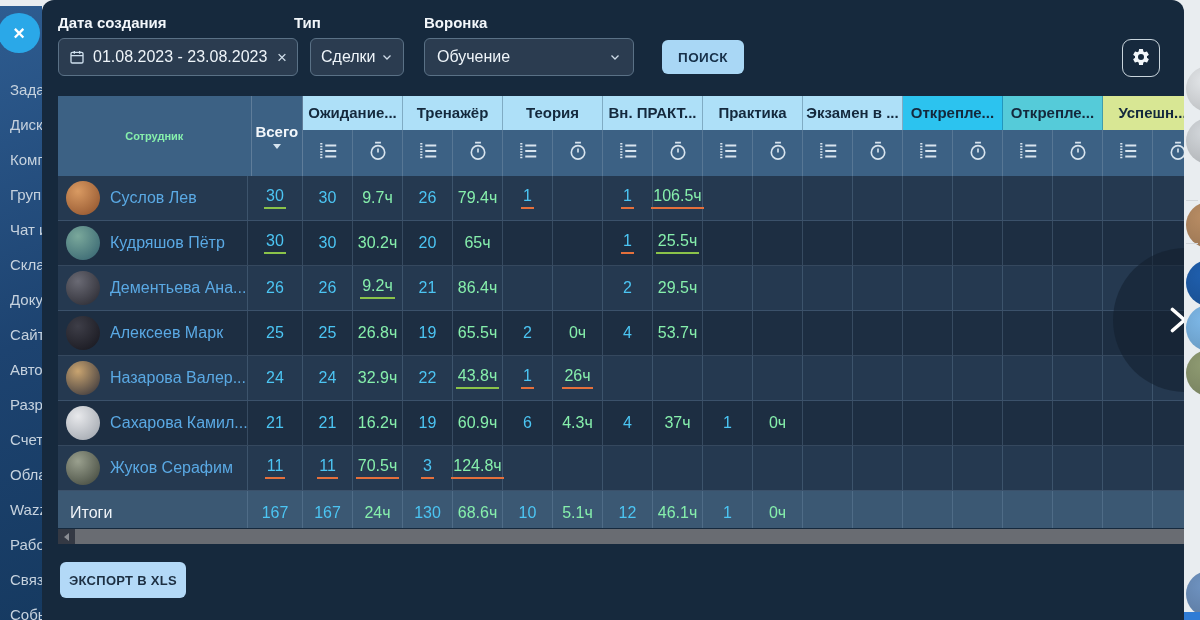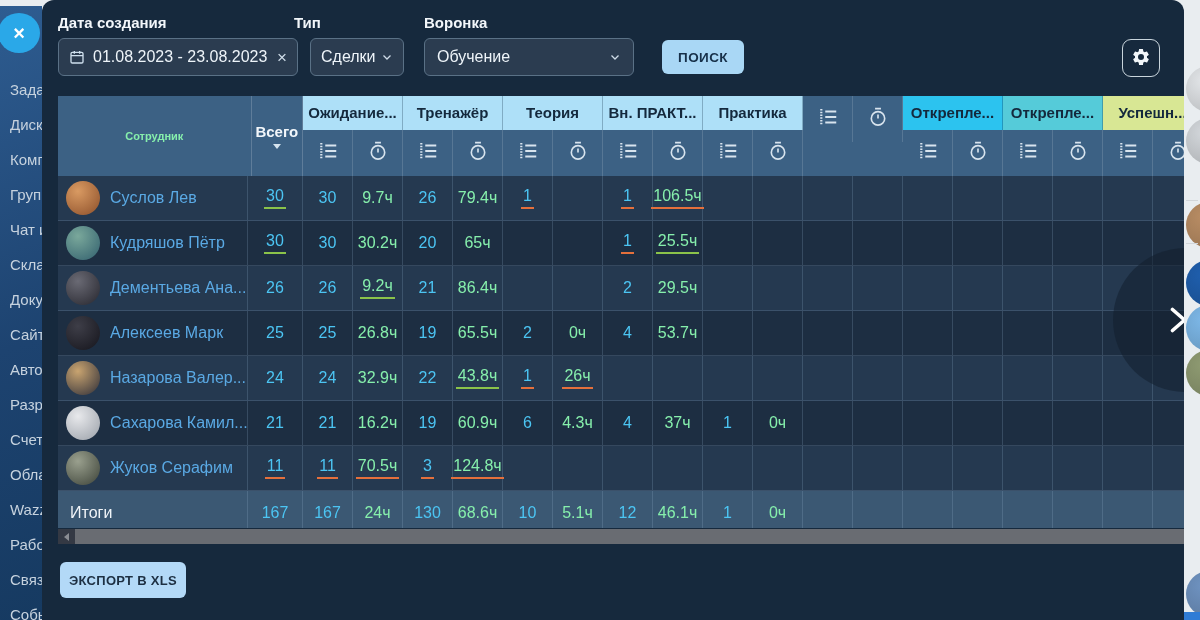--- a/index.html
+++ b/index.html
@@ -261,20 +261,21 @@
                 </div>
                 <div class="h-ico">
                   <span><svg width="22" height="22" viewBox="0 0 24 24" fill="none" stroke="#d8e4ee" stroke-width="1.8">
                       <circle cx="12" cy="13.5" r="7.3"></circle>
                       <path d="M12 13.5V9.4M8.8 2.8h6.4"></path>
                     </svg></span>
                 </div>
               </div>
             </div>
             <div class="h-grp">
+              <div class="h-grp-label" style="background: rgb(174, 224, 248);">Экзамен в ...</div>
               <div class="h-ico-row">
                 <div class="h-ico">
                   <span><svg width="22" height="22" viewBox="0 0 24 24">
                       <path stroke="#d8e4ee" stroke-width="2" fill="none" d="M9 6h12M9 12h12M9 18h12"></path>
                       <path stroke="#d8e4ee" stroke-width="1.6" fill="none" d="M3.5 4.2h2.4M3.5 7.2h2.4M3.5 10.2h2.4M3.5 13.2h2.4M3.5 16.2h2.4M3.5 19.2h2.4"></path>
                     </svg></span>
                 </div>
                 <div class="h-ico">
                   <span><svg width="22" height="22" viewBox="0 0 24 24" fill="none" stroke="#d8e4ee" stroke-width="1.8">
                       <circle cx="12" cy="13.5" r="7.3"></circle>

